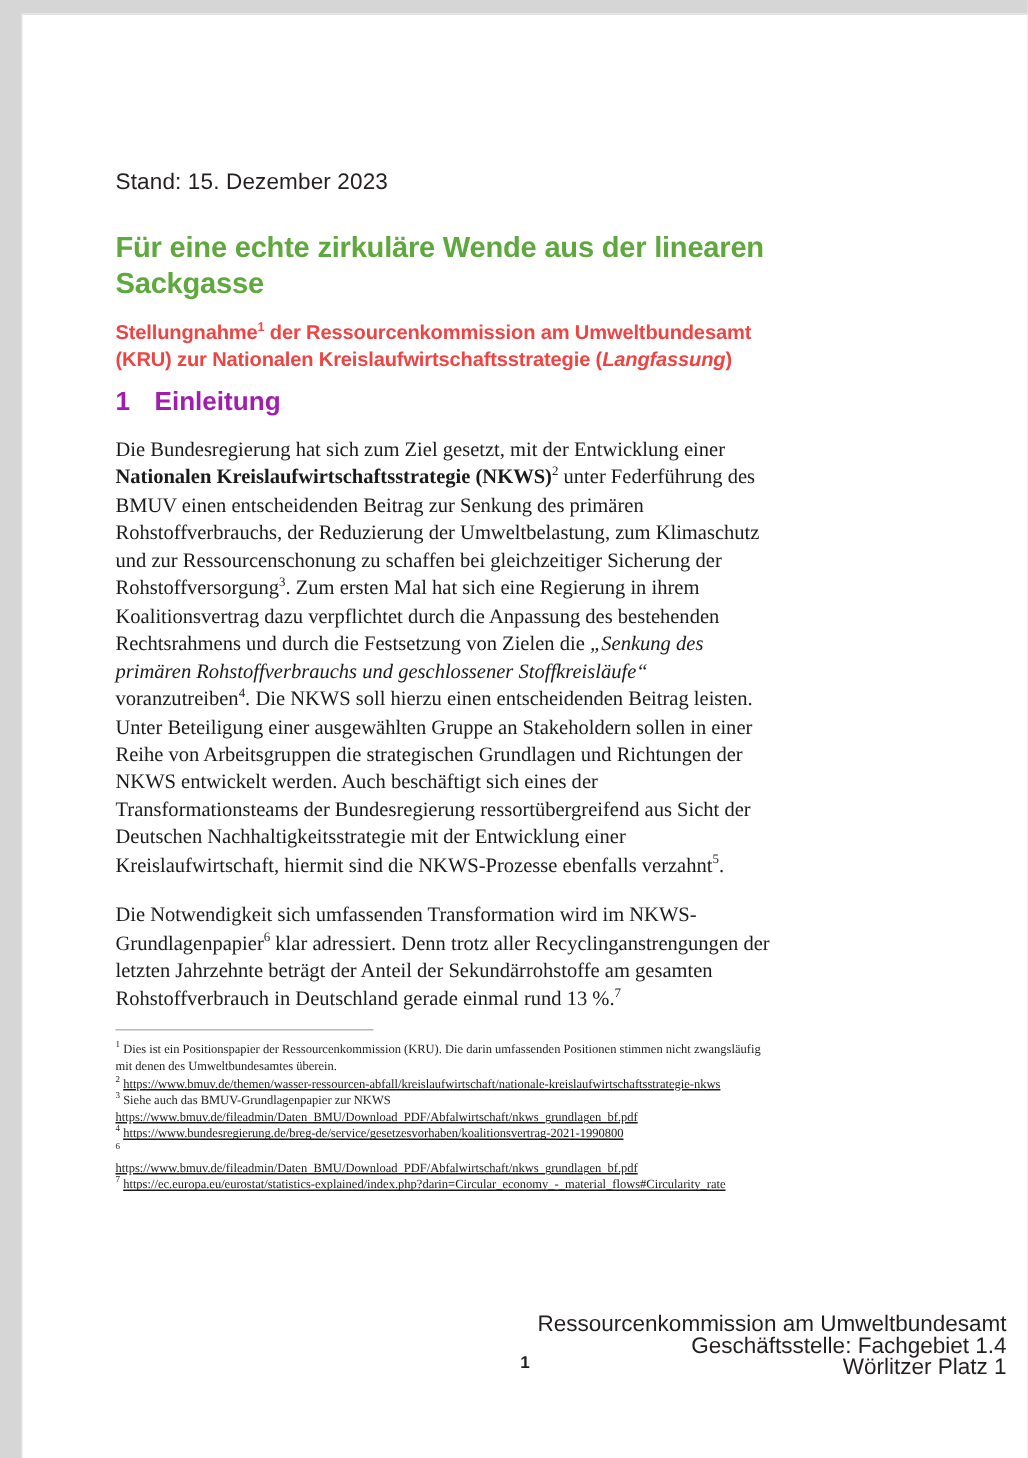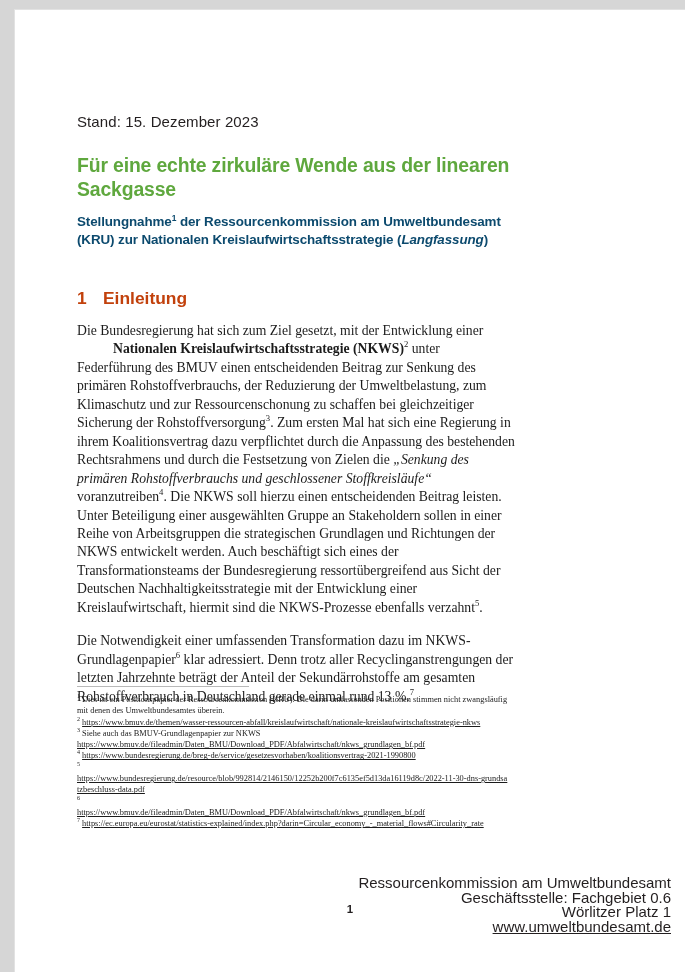--- a/index.html
+++ b/index.html
@@ -59,45 +59,45 @@
     color: #5fa83e;
     margin: 15px 0 12px 0;
     letter-spacing: -0.15px;
   }
 
   .doc-subtitle {
     font-family: "Liberation Sans", sans-serif;
     font-size: 13.4px;
     line-height: 17.5px;
     font-weight: bold;
-    color: #0c4a6e;
-    margin: 0 0 40px 0;
+    color: #ef4444;
+    margin: 0 0 9px 0;
     letter-spacing: -0.1px;
   }
   .doc-subtitle .it { font-style: italic; }
 
   .section-heading {
     font-family: "Liberation Sans", sans-serif;
     font-size: 17.4px;
     line-height: 21px;
     font-weight: bold;
-    color: #c2410c;
+    color: #a21caf;
     margin: 0 0 13px 0;
   }
   .section-heading .num { display: inline-block; min-width: 26px; }
 
   .body-par {
     font-family: "Liberation Serif", serif;
     font-size: 13.7px;
     line-height: 18.45px;
     color: #1b1b1b;
     margin: 0 0 15px 0;
     text-align: left;
   }
-  .body-par b { font-weight: bold; margin-left: 36px; }
+  .body-par b { font-weight: bold; }
   .body-par i { font-style: italic; }
 
   sup {
     font-size: 0.63em;
     vertical-align: super;
     line-height: 0;
   }
 
   
   .footnotes {
@@ -174,54 +174,51 @@
 
       <h3 class="section-heading">
         <span class="num">1</span><span>Einleitung</span>
       </h3>
 
       <p class="body-par">
         <span>Die Bundesregierung hat sich zum Ziel gesetzt, mit der Entwicklung einer </span><b>Nationalen Kreislaufwirtschaftsstrategie (NKWS)</b><sup>2</sup><span> unter Federführung des BMUV einen entscheidenden Beitrag zur Senkung des primären Rohstoffverbrauchs, der Reduzierung der Umweltbelastung, zum Klimaschutz und zur Ressourcenschonung zu schaffen bei gleichzeitiger Sicherung der Rohstoffversorgung</span><sup>3</sup><span>. Zum ersten Mal hat sich eine Regierung in ihrem Koalitionsvertrag dazu verpflichtet durch die Anpassung des bestehenden Rechtsrahmens und durch die Festsetzung von Zielen die </span><i>„Senkung des primären Rohstoffverbrauchs und geschlossener Stoffkreisläufe“</i><span> voranzutreiben</span><sup>4</sup><span>. Die NKWS soll hierzu einen entscheidenden Beitrag leisten. Unter Beteiligung einer ausgewählten Gruppe an Stakeholdern sollen in einer Reihe von Arbeitsgruppen die strategischen Grundlagen und Richtungen der NKWS entwickelt werden. Auch beschäftigt sich eines der Transformationsteams der Bundesregierung ressortübergreifend aus Sicht der Deutschen Nachhaltigkeitsstrategie mit der Entwicklung einer Kreislaufwirtschaft, hiermit sind die NKWS-Prozesse ebenfalls verzahnt</span><sup>5</sup><span>.</span>
       </p>
 
       <p class="body-par">
-        <span>Die Notwendigkeit einer umfassenden Transformation dazu im NKWS-Grundlagenpapier</span><sup>6</sup><span> klar adressiert. Denn trotz aller Recyclinganstrengungen der letzten Jahrzehnte beträgt der Anteil der Sekundärrohstoffe am gesamten Rohstoffverbrauch in Deutschland gerade einmal rund 13 %.</span><sup>7</sup>
+        <span>Die Notwendigkeit sich umfassenden Transformation wird im NKWS-Grundlagenpapier</span><sup>6</sup><span> klar adressiert. Denn trotz aller Recyclinganstrengungen der letzten Jahrzehnte beträgt der Anteil der Sekundärrohstoffe am gesamten Rohstoffverbrauch in Deutschland gerade einmal rund 13 %.</span><sup>7</sup>
       </p>
 
     </div>
 
     <div class="footnotes">
       <div class="fn-rule"></div>
 
       <p class="fn"><sup>1</sup>
         <span>Dies ist ein Positionspapier der Ressourcenkommission (KRU). Die darin umfassenden Positionen stimmen nicht zwangsläufig mit denen des Umweltbundesamtes überein.</span></p>
 
       <p class="fn"><sup>2</sup>
         <span class="url">https://www.bmuv.de/themen/wasser-ressourcen-abfall/kreislaufwirtschaft/nationale-kreislaufwirtschaftsstrategie-nkws</span></p>
 
       <p class="fn"><sup>3</sup>
         <span>Siehe auch das BMUV-Grundlagenpapier zur NKWS</span><br>
         <span class="url">https://www.bmuv.de/fileadmin/Daten_BMU/Download_PDF/Abfalwirtschaft/nkws_grundlagen_bf.pdf</span></p>
 
       <p class="fn"><sup>4</sup>
         <span class="url">https://www.bundesregierung.de/breg-de/service/gesetzesvorhaben/koalitionsvertrag-2021-1990800</span></p>
 
-      <p class="fn"><sup>5</sup><br>
-        <span class="url">https://www.bundesregierung.de/resource/blob/992814/2146150/12252b200f7c6135ef5d13da16119d8c/2022-11-30-dns-grundsatzbeschluss-data.pdf</span></p>
 
       <p class="fn"><sup>6</sup><br>
         <span class="url">https://www.bmuv.de/fileadmin/Daten_BMU/Download_PDF/Abfalwirtschaft/nkws_grundlagen_bf.pdf</span></p>
 
       <p class="fn"><sup>7</sup>
         <span class="url">https://ec.europa.eu/eurostat/statistics-explained/index.php?darin=Circular_economy_-_material_flows#Circularity_rate</span></p>
     </div>
 
     <div class="footer-address">
       <div>Ressourcenkommission am Umweltbundesamt</div>
-      <div>Geschäftsstelle: Fachgebiet 0.6</div>
+      <div>Geschäftsstelle: Fachgebiet 1.4</div>
       <div>Wörlitzer Platz 1</div>
-      <div class="url">www.umweltbundesamt.de</div>
     </div>
 
     <div class="page-number">1</div>
 
   </div>
 </div>
 
 </body></html>

